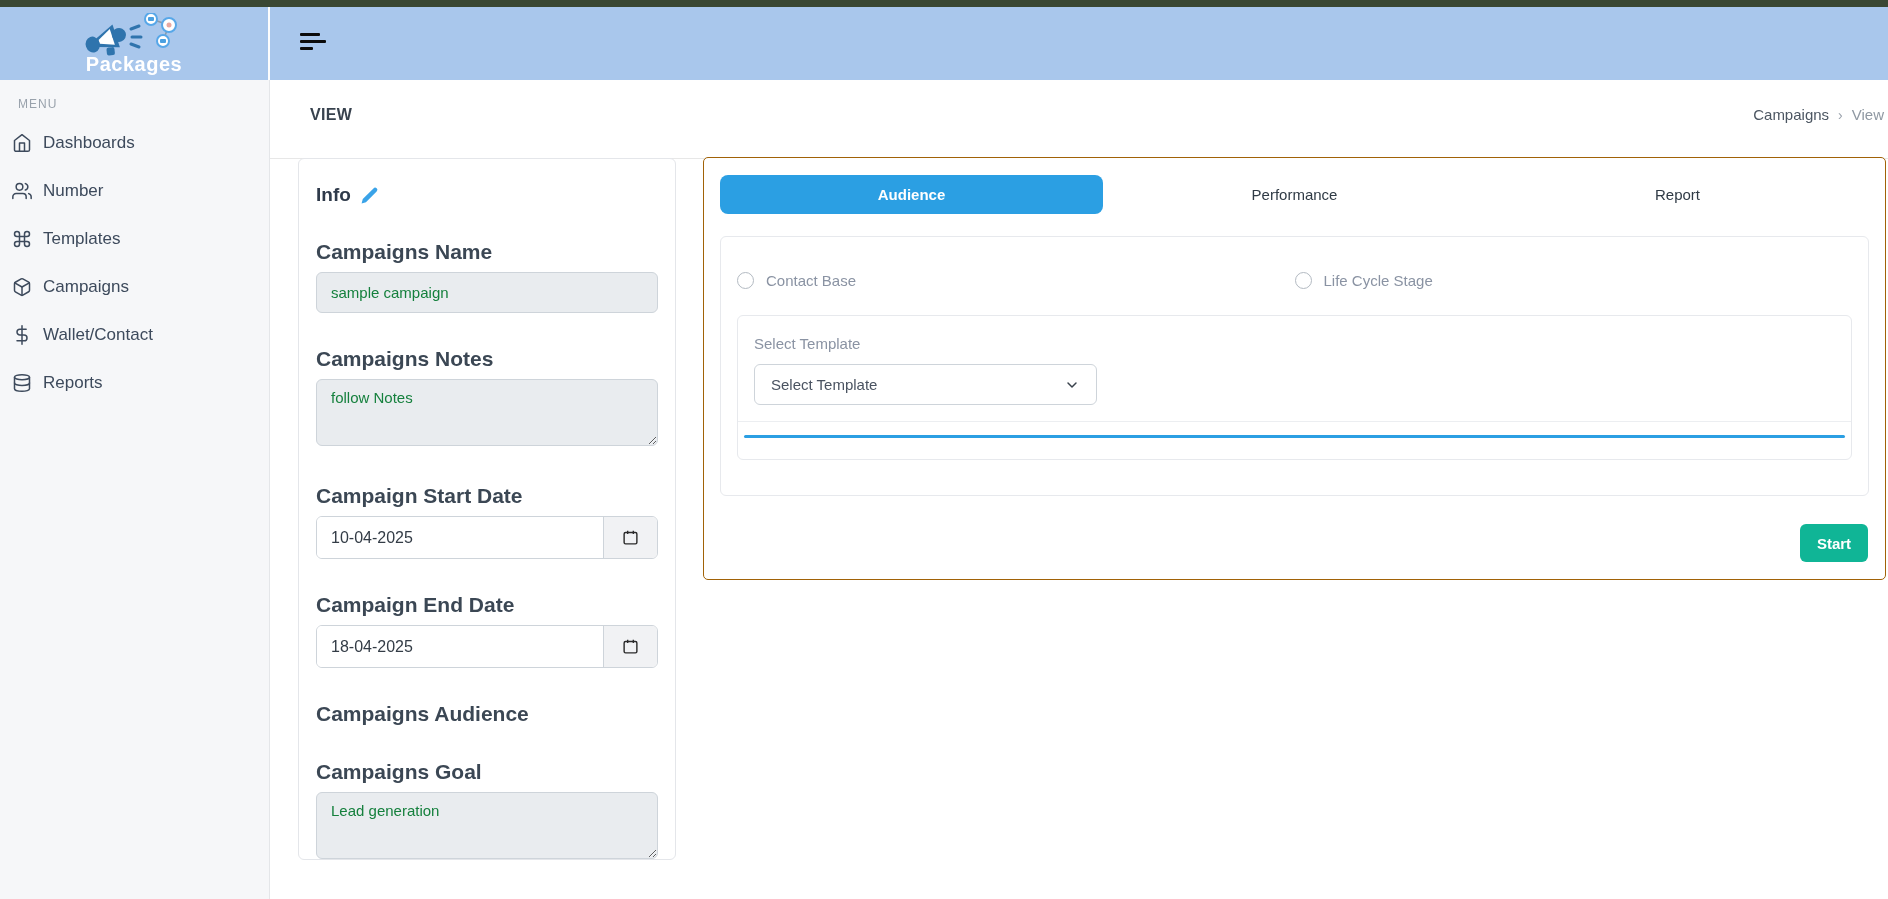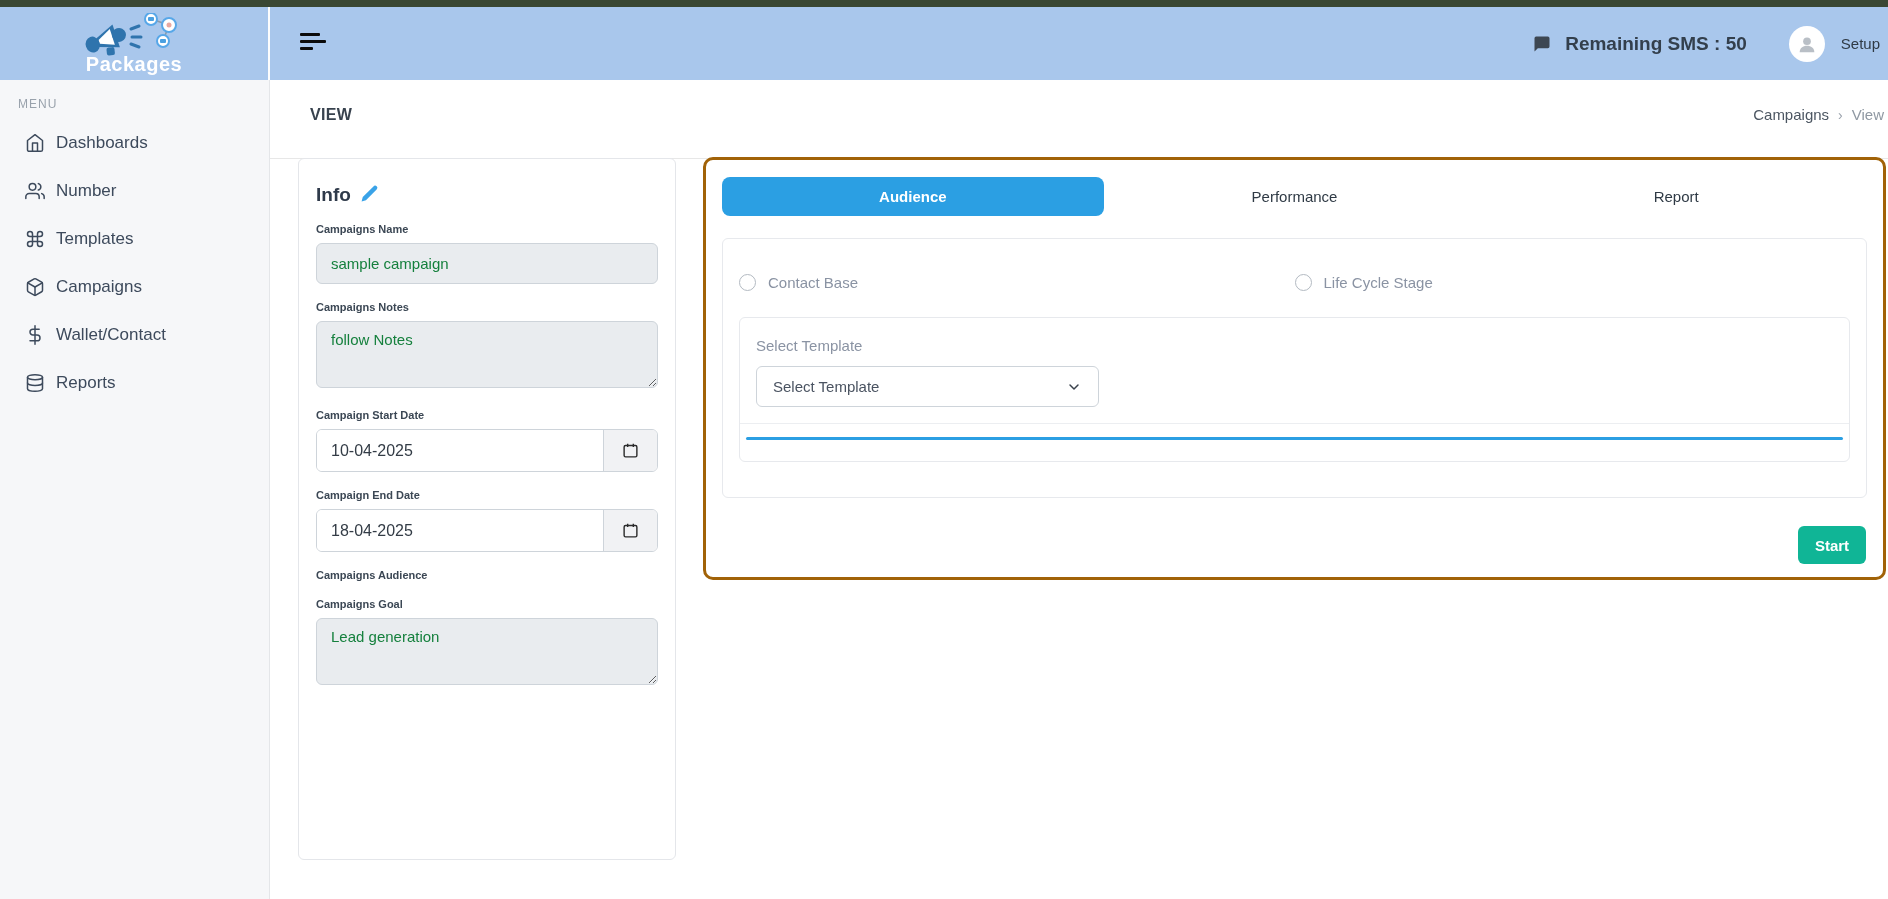--- a/index.html
+++ b/index.html
@@ -26,57 +26,57 @@
   .sms-wrap { display:flex; align-items:center; gap:13px; color:#333f4c; font-weight:bold; font-size:19px; }
   .avatar { width:36px; height:36px; border-radius:50%; background:#fff; margin-left:42px;
     display:flex; align-items:center; justify-content:center; cursor:pointer; }
   .setup-label { margin-left:16px; font-size:15px; color:#2f3a45; cursor:pointer; }
 
   
   .sidebar { position:absolute; left:0; top:80px; width:270px; height:819px;
     background:#f6f7f9; border-right:1px solid #e4e6e9; }
   .menu-label { font-size:12px; color:#99a2ac; letter-spacing:1px; padding:17px 0 0 18px; }
   .menu-list { margin-top:8px; }
-  .menu-item { display:flex; align-items:center; height:48px; padding-left:25px;
+  .menu-item { display:flex; align-items:center; height:48px; padding-left:12px;
     color:#3d4a5c; font-size:17px; cursor:pointer; }
   .menu-item svg { width:20px; height:20px; stroke:#3d4a5c; stroke-width:1.8;
     fill:none; stroke-linecap:round; stroke-linejoin:round; margin-right:11px; }
 
   
   .view-bar { position:absolute; left:270px; top:80px; width:1618px; height:53px; background:#fff;
     border-bottom:1px solid #e7e7e7; display:flex; align-items:flex-start; justify-content:space-between;
     padding:0 4px 0 40px;margin-top:26px; }
   .view-title { font-size:16px; font-weight:bold; color:#38424e; letter-spacing:.3px; }
   .breadcrumb { font-size:15px; display:flex; align-items:center; gap:9px; white-space:nowrap; }
   .crumb-parent { color:#4c5662; cursor:pointer; }
   .crumb-sep { color:#9aa2ac; font-size:14px; }
   .crumb-current { color:#8f98a2; }
 
   
   .info-card { position:absolute; left:298px; top:158px; width:378px; height:702px;
     background:#fff; border:1px solid #e4e6ea; border-radius:6px; padding:18px 17px; }
-  .info-title-row { display:flex; align-items:flex-start; gap:9px; margin-top:7px; }
+  .info-title-row { display:flex; align-items:center; gap:9px; margin-top:7px; }
   .info-title { font-size:19px; font-weight:bold; color:#2f3a4a; }
   .edit-icon { cursor:pointer; display:inline-flex; }
-  .field-label { font-size:11px; font-weight:bold; color:#3b4754; margin-top:17px; }
+  .field-label { font-size:21px; font-weight:bold; color:#3b4754; margin-top:34px; }
   .ctl { width:100%; border:1px solid #ced4da; border-radius:6px; font-size:15px; color:#15803d;
     font-family:"Liberation Sans", sans-serif; margin-top:8px; }
   input.ctl { height:41px; padding:0 14px; background:#e9ecef; }
   textarea.ctl { height:67px; padding:9px 14px; background:#e9ecef; resize:both; }
   .date-group { display:flex; margin-top:8px; border:1px solid #ced4da; border-radius:6px;
     overflow:hidden; height:43px; background:#fff; }
   .date-group input { flex:1; border:none; outline:none; background:#fff; font-size:16px;
     color:#333c46; padding:0 14px; font-family:"Liberation Sans", sans-serif; }
   .date-btn { width:54px; background:#f1f2f4; border-left:1px solid #ced4da;
     display:flex; align-items:center; justify-content:center; cursor:pointer; }
   .date-btn svg { width:17px; height:17px; stroke:#2b2b2b; stroke-width:2; fill:none; }
 
   
   .right-panel { position:absolute; left:703px; top:157px; width:1183px; height:423px;
-    background:#fff; border:3px solid #a16207; border-radius:10px; padding:17px 16px; }
+    background:#fff; border:1px solid #a16207; border-radius:5px; padding:17px 16px; }
   .tab-row { display:flex; }
   .tab { flex:1; height:39px; display:flex; align-items:center; justify-content:center;
     font-size:15px; color:#2f3a45; cursor:pointer; border-radius:8px; }
   .tab.active { background:#2b9fe3; color:#fff; font-weight:bold; }
 
   .content-box { margin-top:22px; border:1px solid #e7e9ed; border-radius:6px; height:260px;
     padding:27px 16px; }
   .radio-row { display:flex; margin-top:8px; }
   .radio-cell { width:50%; display:flex; align-items:center; gap:12px; }
   .radio-circle { width:17px; height:17px; border:1px solid #b3bac2; border-radius:50%;
@@ -133,35 +133,20 @@
     </svg>
     <div class="brand-text">Packages</div>
   </div>
 
   <div class="hamburger">
     <span></span>
       <span></span>
       <span></span>
   </div>
 
-  <div class="header-right">
-    <div class="sms-wrap">
-      <svg width="20" height="20" viewBox="0 0 24 24" fill="#3d4752">
-        <path d="M21 15a2 2 0 0 1-2 2H7l-4 4V5a2 2 0 0 1 2-2h14a2 2 0 0 1 2 2z"></path>
-      </svg>
-      <span>Remaining SMS : 50</span>
-    </div>
-    <div class="avatar">
-      <svg width="22" height="22" viewBox="0 0 24 24" fill="#b9bfc6">
-        <circle cx="12" cy="9" r="4.2"></circle>
-        <path d="M4 21c0-4.4 3.6-7 8-7s8 2.6 8 7z"></path>
-      </svg>
-    </div>
-    <span class="setup-label">Setup</span>
-  </div>
 </div>
 
 <div class="sidebar">
   <div class="menu-label">MENU</div>
   <div class="menu-list">
     <div class="menu-item">
       <svg class="feather" viewBox="0 0 24 24">
         <path d="M3 9l9-7 9 7v11a2 2 0 0 1-2 2H5a2 2 0 0 1-2-2z"></path>
           <polyline points="9 22 9 12 15 12 15 22"></polyline>
       </svg>

